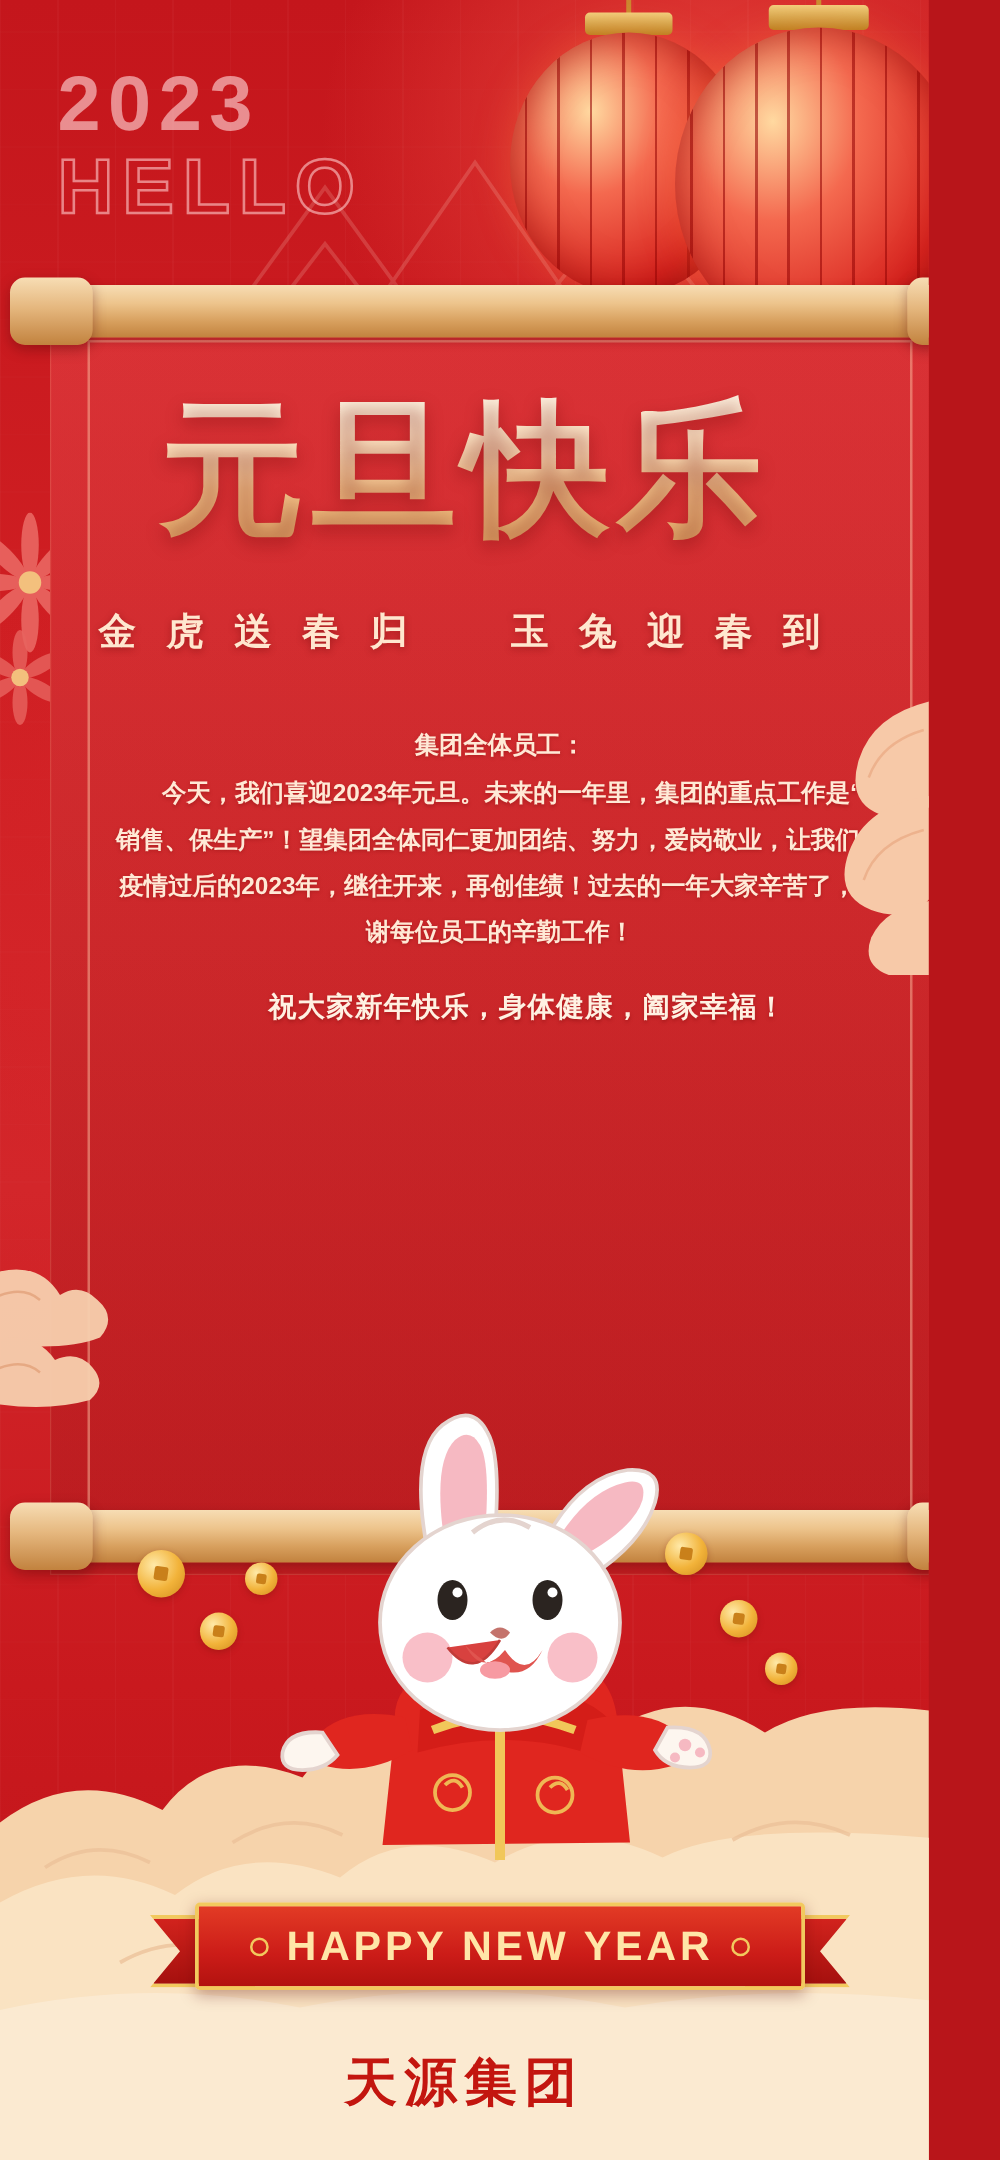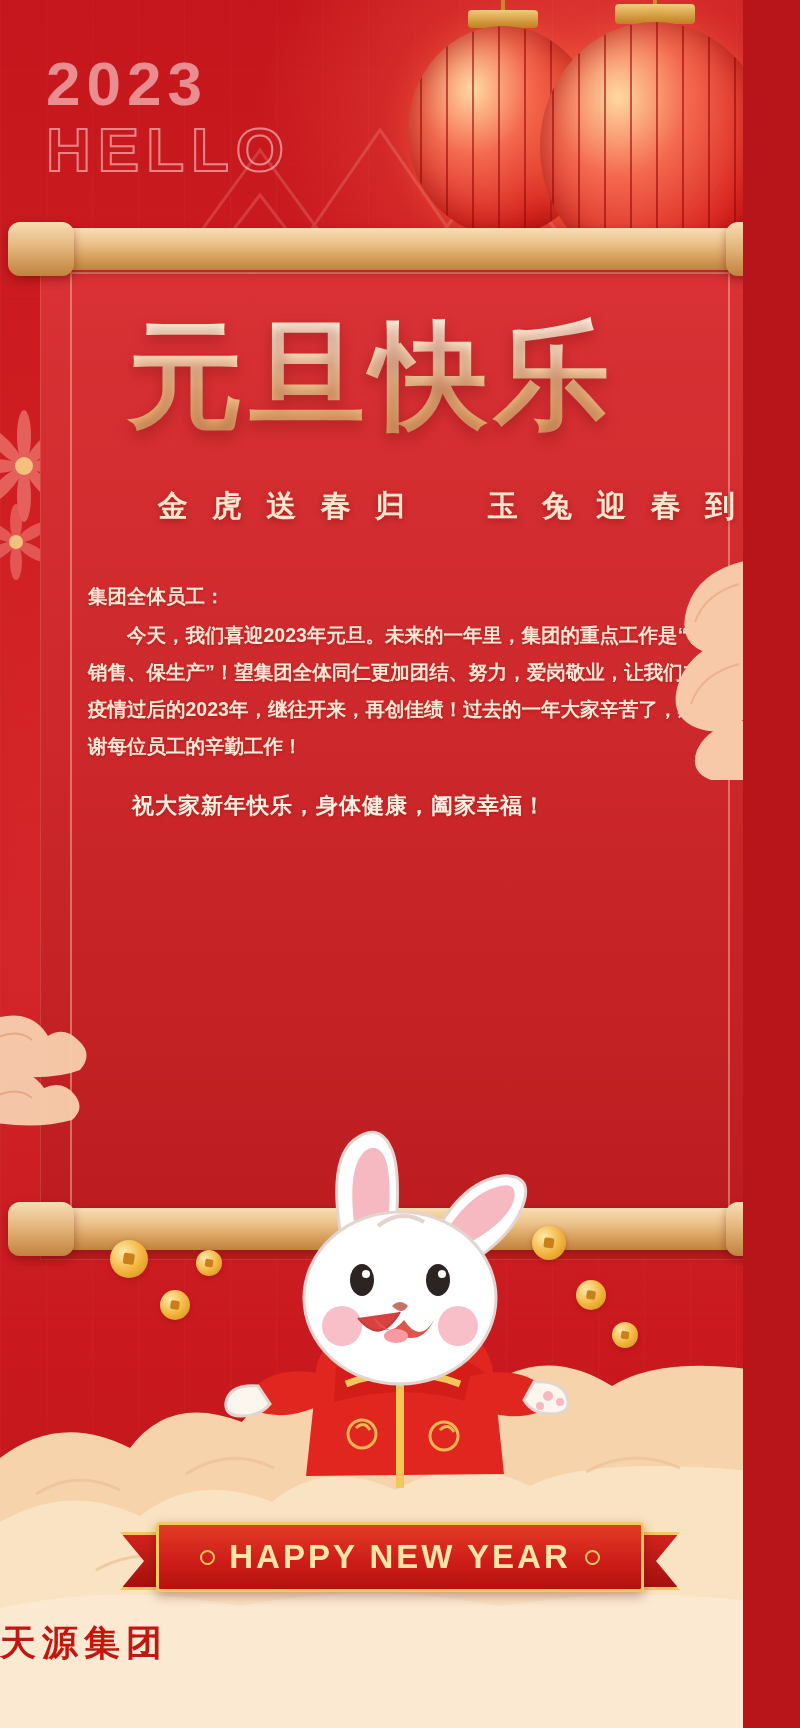--- a/index.html
+++ b/index.html
@@ -166,21 +166,21 @@
     color: transparent;
     text-shadow: 0 6px 14px rgba(110,10,10,.35);
     font-family: "DejaVu Sans", "Liberation Sans", sans-serif;
   }
 
   
   .couplet {
     position: absolute;
     left: 0; right: 0;
     top: 480px;
-    text-align: right;
+    text-align: center;
     color: #ffe7cf;
     font-size: 30px;
     font-weight: 700;
     letter-spacing: 8px;
     line-height: 52px;
     text-shadow: 0 2px 6px rgba(110,10,10,.45);
   }
   .couplet .row { display: block; }
   .couplet .gap { display: inline-block; width: 42px; }
 
@@ -188,20 +188,21 @@
   .letter {
     position: absolute;
     left: 88px;
     top: 578px;
     width: 624px;
     color: #ffe9d6;
     font-size: 19.5px;
     line-height: 37px;
     font-weight: 600;
     text-shadow: 0 1px 3px rgba(120,10,10,.4);
+    text-align: center;
   }
   .letter p { margin: 0 0 2px; }
   .letter p.indent { text-indent: 2em; }
   .letter p.wish {
     text-indent: 2em;
     margin-top: 22px;
     font-size: 22px;
     letter-spacing: 1px;
     color: #fff1e2;
   }
@@ -281,23 +282,24 @@
     background: linear-gradient(180deg, #d2231d, #a5100e);
     border: 3px solid #f2c95e;
   }
   .ribbon-tail.left { left: 0; clip-path: polygon(0 0, 100% 0, 100% 100%, 0 100%, 24px 50%); }
   .ribbon-tail.right { right: 0; clip-path: polygon(0 0, 100% 0, calc(100% - 24px) 50%, 100% 100%, 0 100%); }
 
   
   .footer-brand {
     position: absolute;
     left: 0; right: 0;
-    bottom: 60px;
+    bottom: 34px;
+    text-align: center;
     color: #c3160f;
-    font-size: 36px;
+    font-size: 42px;
     font-weight: 700;
     letter-spacing: 6px;
     text-shadow: 0 1px 0 rgba(255,255,255,.25);
   }
 </style>
 </head>
 <body>
 
 <div id="poster">
 

